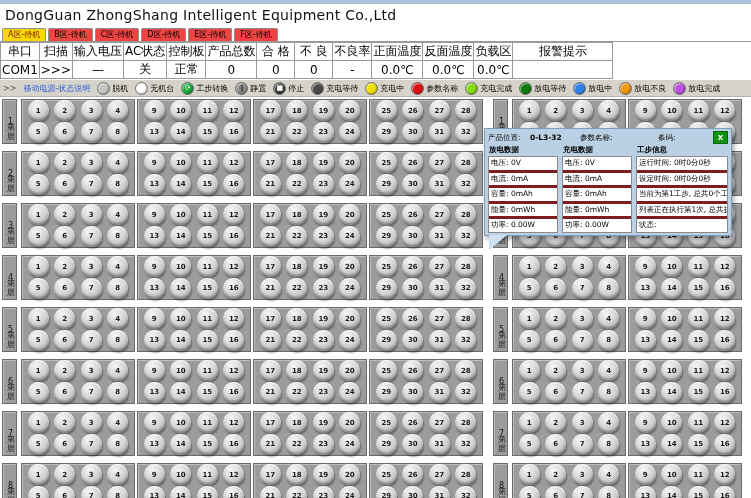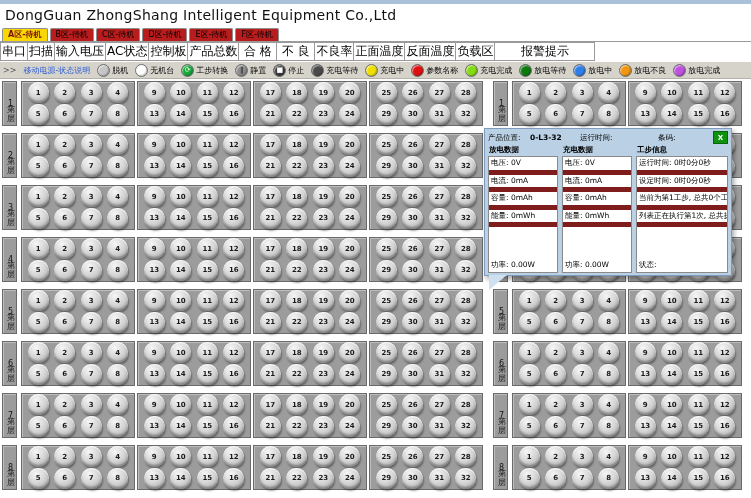--- a/index.html
+++ b/index.html
@@ -7,23 +7,23 @@
     width:751px;height:498px;overflow:hidden;position:relative;
     background:#ffffff;font-family:"DejaVu Sans","Liberation Sans",sans-serif;
     -webkit-font-smoothing:antialiased;
   }
   .top-strip{height:4px;background:#a9c2da;}
   .hdr{padding:2px 5px 0 5px;}
   .title{font-family:"DejaVu Serif","Liberation Serif",serif;font-weight:bold;font-size:17px;letter-spacing:2px;color:#000;line-height:20px;}
   .subtitle{font-size:14px;color:#111;letter-spacing:.3px;margin-top:1px;}
   
   .tabs{display:flex;align-items:flex-end;margin-top:4px;padding-left:2px;border-bottom:1px solid #9a9a9a;height:14px;}
-  .tab{background:#b91c1c;border:1px solid #8f8f8f;border-bottom:none;border-radius:2px 2px 0 0;
+  .tab{background:#ef4444;border:1px solid #8f8f8f;border-bottom:none;border-radius:2px 2px 0 0;
        font-size:8px;line-height:12px;padding:0 5px;margin-right:2px;color:#000;white-space:nowrap;cursor:default;}
-  .tab.selected{background:#f8d800;color:#7b1209;font-weight:bold;text-align:center;}
+  .tab.selected{background:#f8d800;color:#7b1209;font-weight:normal;text-align:center;}
   
   table.status{border-collapse:collapse;table-layout:fixed;font-size:12px;margin-left:0;}
   table.status th,table.status td{border:1px solid #9a9a9a;text-align:center;height:12px;padding:0 1px;
        font-weight:normal;white-space:nowrap;overflow:hidden;color:#000;background:#fff;}
   
   .legend{display:flex;align-items:center;background:#d6d3cb;border-top:1px solid #ffffff;border-bottom:1px solid #b5b2aa;
        height:16px;font-size:8px;padding:0 3px;white-space:nowrap;gap:7px;overflow:hidden;}
   .legend-prefix{color:#555;}
   .legend-link{color:#2a5bd7;cursor:pointer;}
   .legend-item{display:flex;align-items:center;gap:2px;color:#000;}
@@ -51,23 +51,23 @@
        font-size:7.5px;color:#000;padding:2px 3px 2px 3px;box-sizing:border-box;}
   .popup-header{display:flex;align-items:center;height:13px;}
   .ph-seg{white-space:nowrap;}
   .ph-seg b{font-weight:bold;padding-left:7px;}
   .popup-close{margin-left:auto;width:13px;height:11px;background:#0f930f;border:1px solid #056605;
        color:#fff;font-size:7px;font-weight:bold;display:flex;align-items:center;justify-content:center;cursor:pointer;}
   .popup-cols{display:flex;gap:4px;margin-top:1px;}
   .pcol{display:flex;flex-direction:column;}
   .pcol-title{font-weight:bold;font-size:7.5px;margin:0 0 1px 1px;white-space:nowrap;}
   .data-box{background:#fff;border:1px solid #8a8a8a;flex:1;}
-  .data-row{border-bottom:5px solid #7f1d1d;height:12.5px;line-height:12.5px;padding:0 2px;
+  .data-row{border-bottom:3px solid #7f1d1d;height:12.5px;line-height:12.5px;padding:0 2px;
        white-space:nowrap;overflow:hidden;}
-  .data-row:last-child{border-bottom:none;margin-top:32px;}
+  .data-row:last-child{border-bottom:none;}
   .popup-footer{margin-top:2px;padding:1px 1px 0 1px;border-top:1px solid #93afc9;white-space:nowrap;overflow:hidden;}
   .popup-tail{position:absolute;top:100%;left:4px;width:0;height:0;
        border-top:15px solid #cfe0ef;border-right:18px solid transparent;}
 </style>
 </head>
 <body>
 
 <div class="top-strip"></div>
 
 <div class="hdr">
@@ -108,20 +108,35 @@
         <th>控制板</th>
         <th>产品总数</th>
         <th>合 格</th>
         <th>不 良</th>
         <th>不良率</th>
         <th>正面温度</th>
         <th>反面温度</th>
         <th>负载区</th>
         <th>报警提示</th>
       </tr>
+    <tr>
+        <td>COM1</td>
+        <td>&gt;&gt;&gt;</td>
+        <td>—</td>
+        <td>关</td>
+        <td>正常</td>
+        <td>0</td>
+        <td>0</td>
+        <td>0</td>
+        <td>-</td>
+        <td>0.0℃</td>
+        <td>0.0℃</td>
+        <td>0.0℃</td>
+        <td></td>
+      </tr>
   </tbody>
 </table>
 
 <div class="legend">
   <span class="legend-prefix">&gt;&gt;</span>
   <span class="legend-link">移动电源-状态说明</span>
   <span style="display:flex;gap:7px;align-items:center;">
       <span class="legend-item">
         <span class="dot" style="background: rgb(198, 198, 198); color: rgb(102, 102, 102);"></span>
         <span>脱机</span>
@@ -720,21 +735,21 @@
           <div class="cell">15</div>
           <div class="cell">16</div>
         </div>
       </div>
     </div>
   </div>
 
 <div class="popup">
   <div class="popup-header">
     <span class="ph-seg" style="width:92px;"><span>产品位置:</span> <b>0-L3-32</b></span>
-    <span class="ph-seg" style="width:78px;"><span>运行时间:</span><span></span></span>
+    <span class="ph-seg" style="width:78px;"><span>参数名称:</span><span></span></span>
     <span class="ph-seg"><span>条码:</span><span></span></span>
     <span class="popup-close">X</span>
   </div>
   <div class="popup-cols">
       <div class="pcol" style="width: 70px; flex: 0 0 auto;">
         <div class="pcol-title">放电数据</div>
         <div class="data-box">
           <div class="data-row">电压: 0V</div>
           <div class="data-row">电流: 0mA</div>
           <div class="data-row">容量: 0mAh</div>

